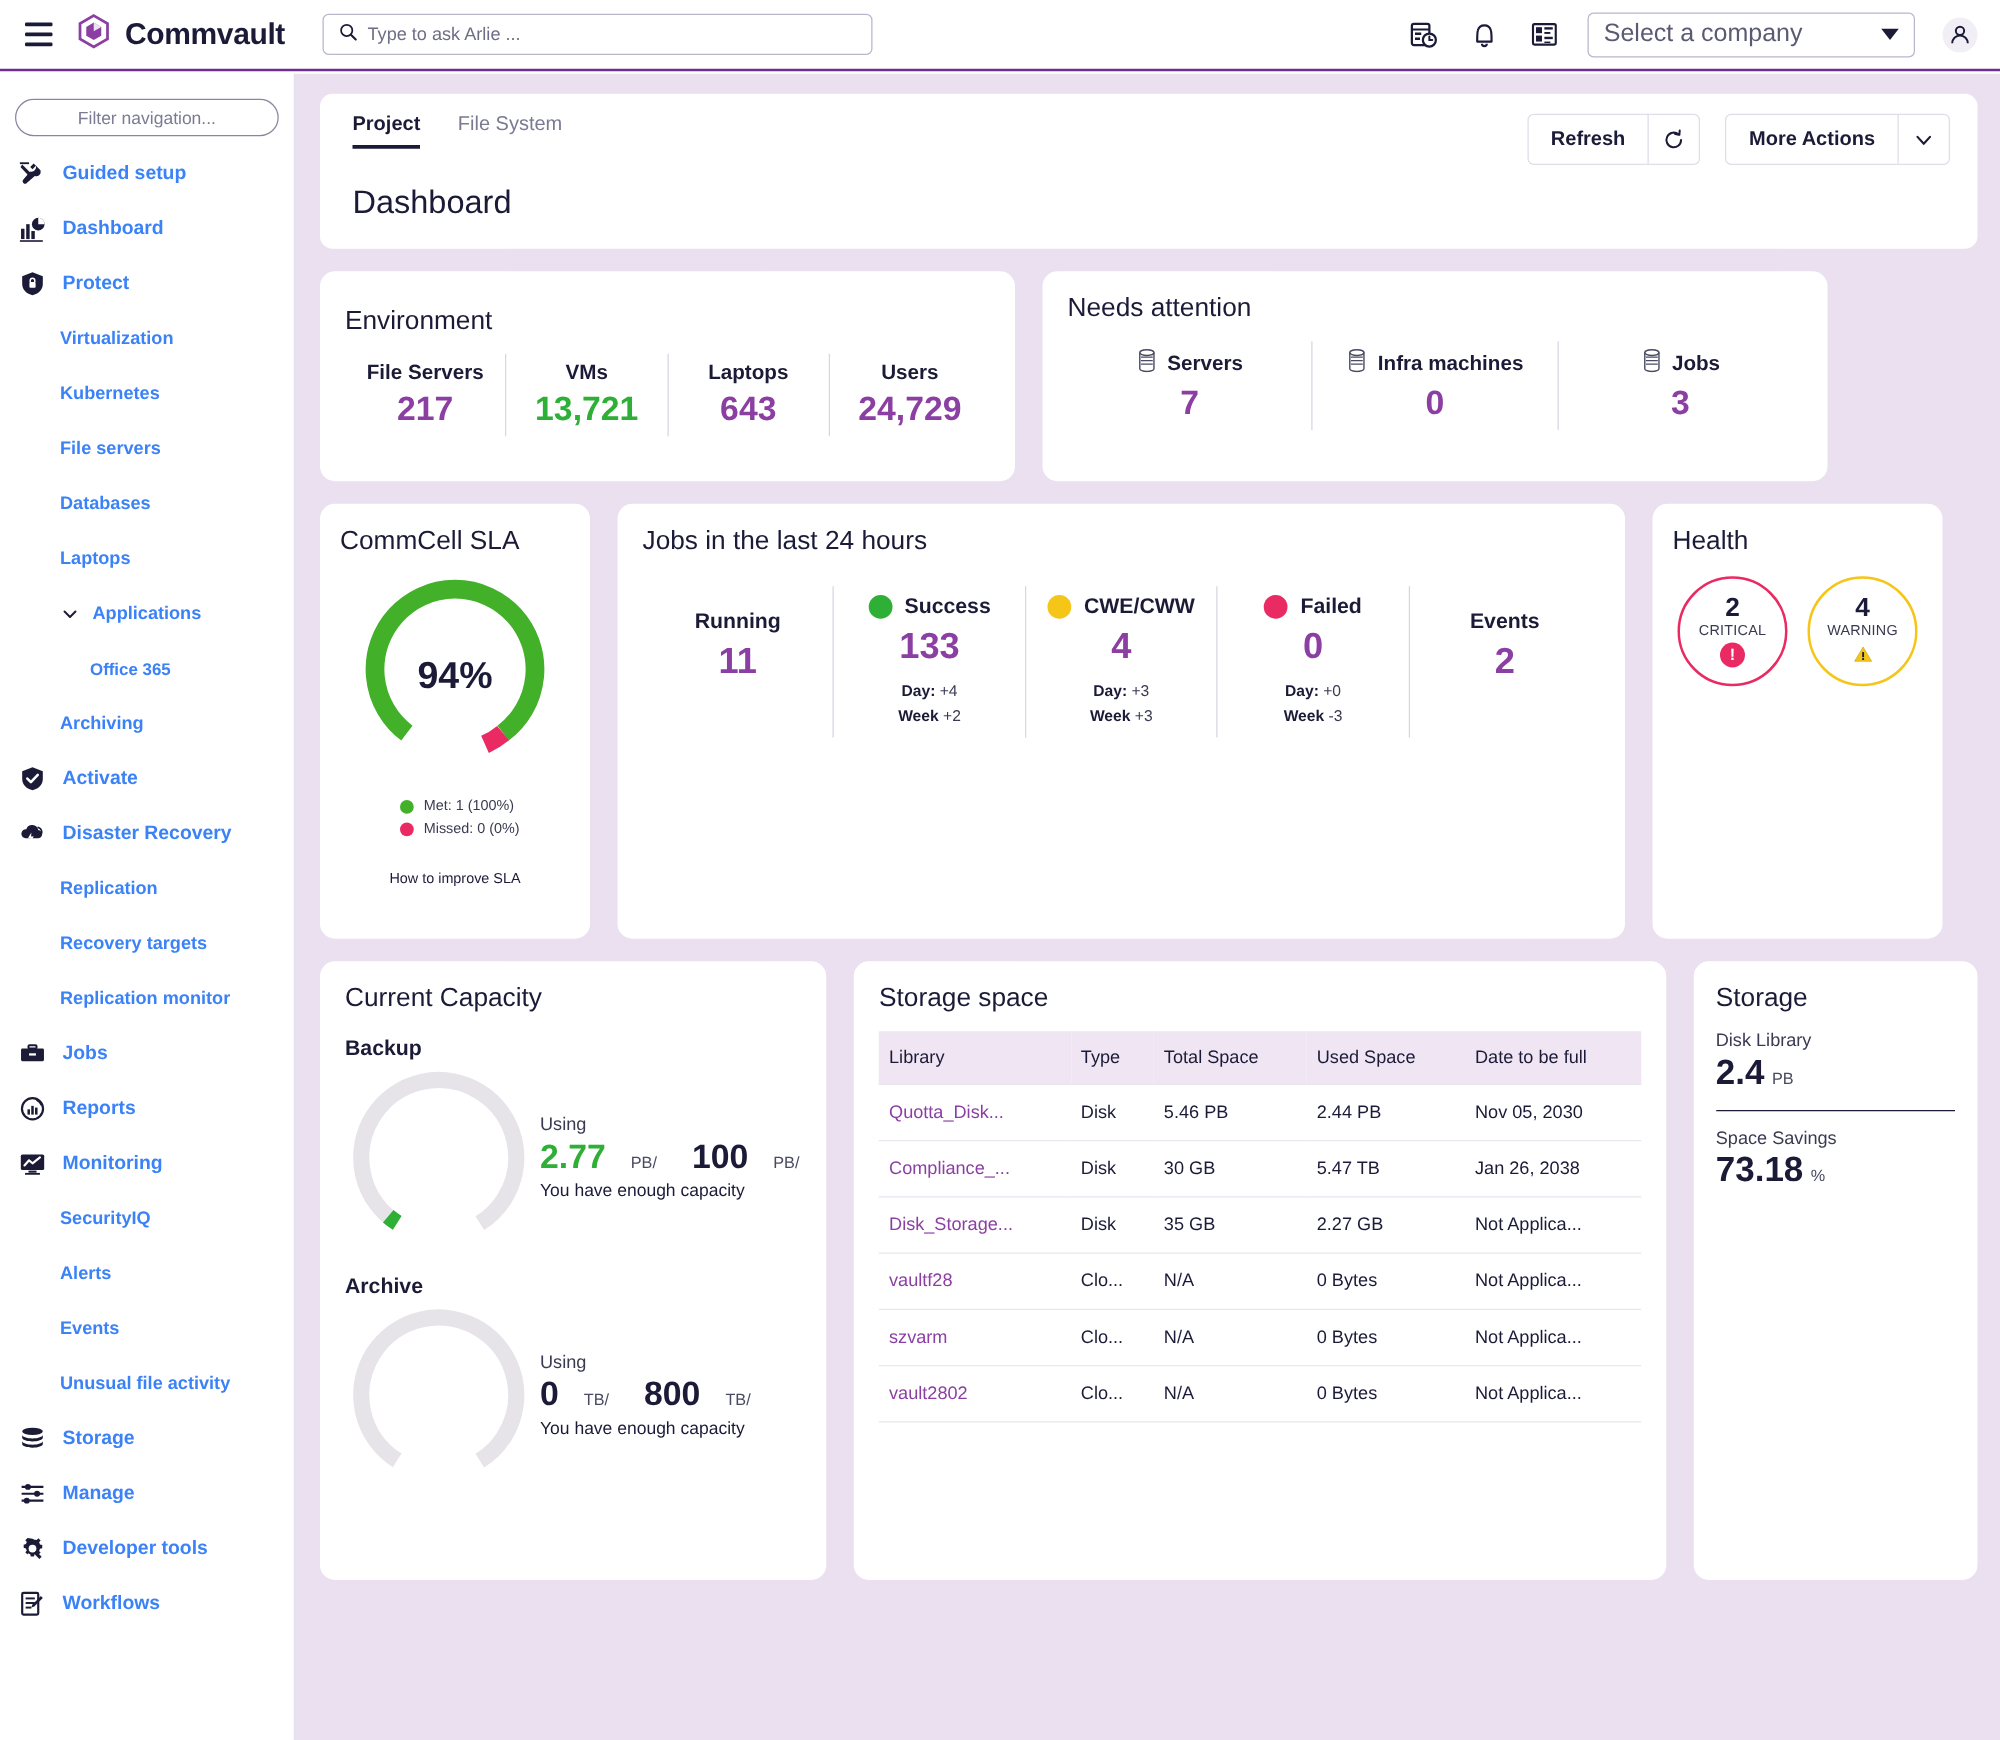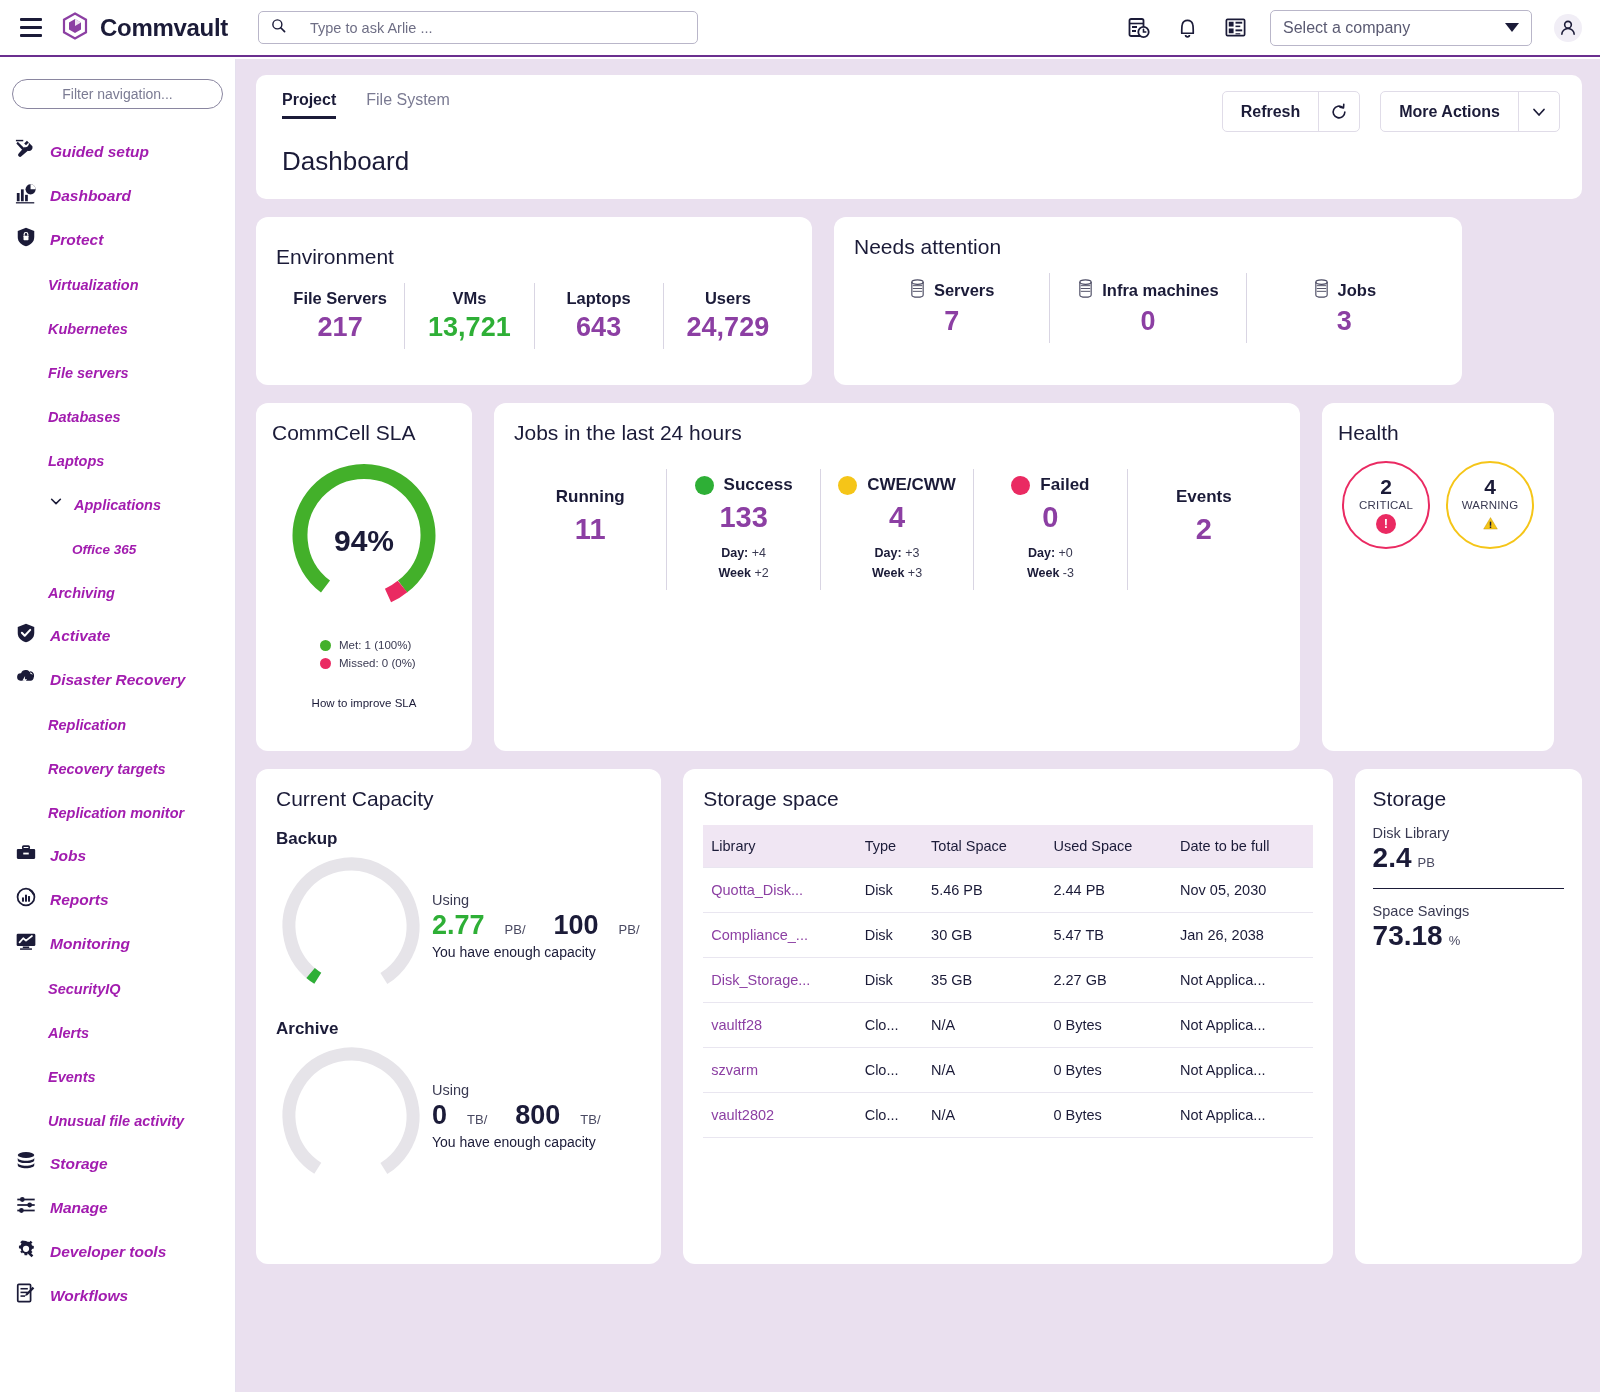--- a/index.html
+++ b/index.html
@@ -21,34 +21,34 @@
   .hamburger { margin-left: 14px; width: 34px; height: 34px; display: flex; flex-direction: column;
     justify-content: center; align-items: center; gap: 5px; cursor: pointer; }
   .hamburger span { display: block; width: 22px; height: 3px; background: #1b1b38; border-radius: 1px; }
 
   .brand { display: flex; align-items: center; gap: 10px; margin-left: 12px; }
   .brand-name { font-size: 24px; font-weight: 600; letter-spacing: -0.3px; color: #1b1b38; }
 
   .search-wrap {
     margin-left: 30px; width: 440px; height: 33px;
     border: 1px solid #b9b6c9; border-radius: 5px;
-    display: flex; align-items: center; gap: 24px; padding: 0 12px;
+    display: flex; align-items: center; gap: 8px; padding: 0 12px;
     background: #fff;
   }
   .search-wrap input {
     border: none; outline: none; font-size: 14.5px; color: #5a5a72;
     font-family: "Liberation Sans", sans-serif; width: 100%; background: transparent;
   }
   .search-wrap input::placeholder { color: #6e6e85; }
 
   .topbar-right { margin-left: auto; display: flex; align-items: center; gap: 22px; padding-right: 18px; }
   .ticon { width: 26px; height: 26px; display: flex; align-items: center; justify-content: center; cursor: pointer; }
   .company-select {
     width: 262px; height: 36px; border: 1px solid #b9b6c9; border-radius: 5px;
-    display: flex; align-items: center; padding: 0 12px; font-size: 16px; color: #5a5a72;
+    display: flex; align-items: center; padding: 0 12px; font-size: 20px; color: #5a5a72;
     justify-content: space-between; background: #fff; cursor: pointer;
   }
   .caret-dn { width: 0; height: 0; border-left: 7px solid transparent; border-right: 7px solid transparent;
     border-top: 9px solid #1b1b38; }
   .avatar-btn { width: 28px; height: 28px; border-radius: 50%; background: #f1eef6;
     display: flex; align-items: center; justify-content: center; cursor: pointer; }
 
   
   .sidebar {
     position: absolute; top: 59px; left: 0; width: 236px; height: 1333px;
@@ -59,22 +59,22 @@
     margin: 20px 12px 8px 12px; height: 30px; border: 1px solid #8a86a0; border-radius: 15px;
     display: flex; align-items: center; justify-content: center;
   }
   .filter-nav input {
     border: none; outline: none; width: 100%; text-align: center; font-size: 14px;
     color: #6e6e85; font-family: "Liberation Sans", sans-serif; background: transparent;
   }
   .filter-nav input::placeholder { color: #7b7b93; }
 
   .nav-item {
-    display: flex; align-items: flex-end; height: 44px; cursor: pointer;
-    font-size: 15.5px; font-weight: 700; color: #a21caf; padding-left: 14px; gap: 12px; font-style: italic;
+    display: flex; align-items: center; height: 44px; cursor: pointer;
+    font-size: 15.5px; font-weight: 700; color: #3b82f6; padding-left: 14px; gap: 12px;
   }
   .nav-item.lvl1 { font-size: 14.5px; font-weight: 600; padding-left: 48px; height: 44px; }
   .nav-item.lvl1.expandable { padding-left: 48px; gap: 10px; }
   .nav-item.lvl2 { font-size: 13.5px; font-weight: 600; padding-left: 72px; height: 44px; }
   .nav-ic { width: 24px; height: 24px; flex: 0 0 24px; display: flex; align-items: center; justify-content: center; }
 
   
   .main {
     position: absolute; top: 59px; left: 236px; width: 1364px; height: 1333px;
     background: #eae0ef; overflow: hidden;

